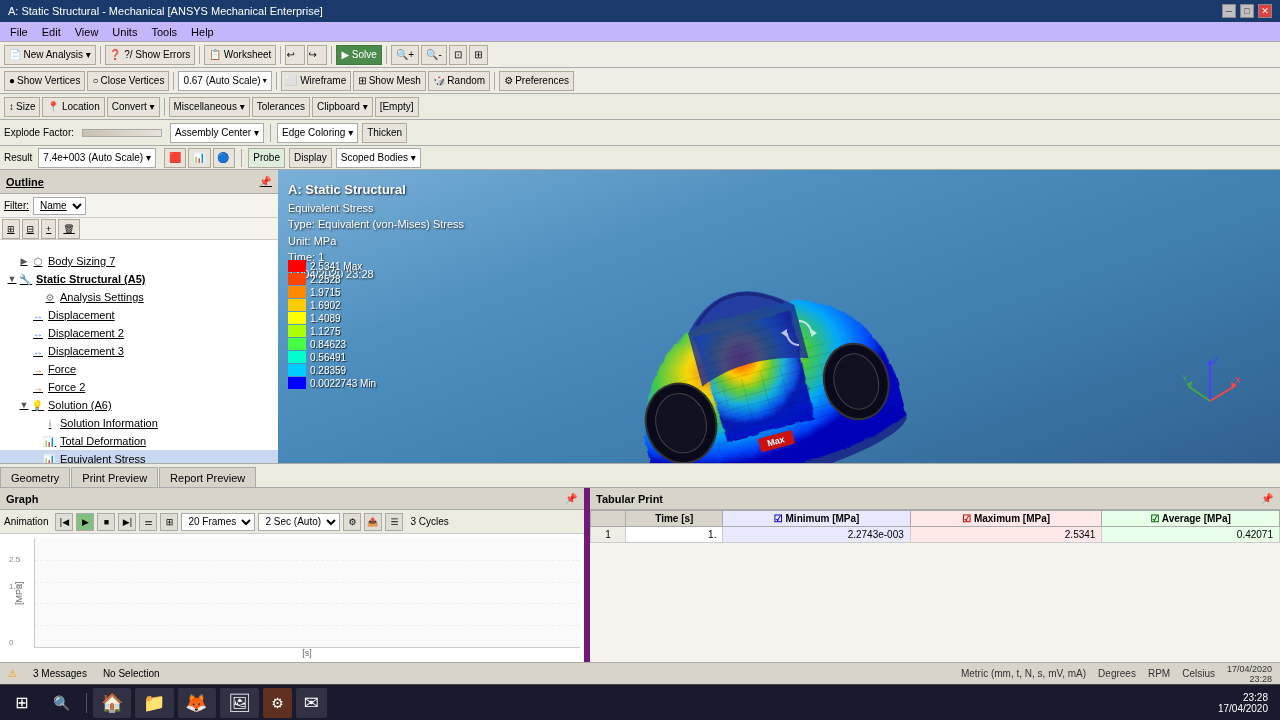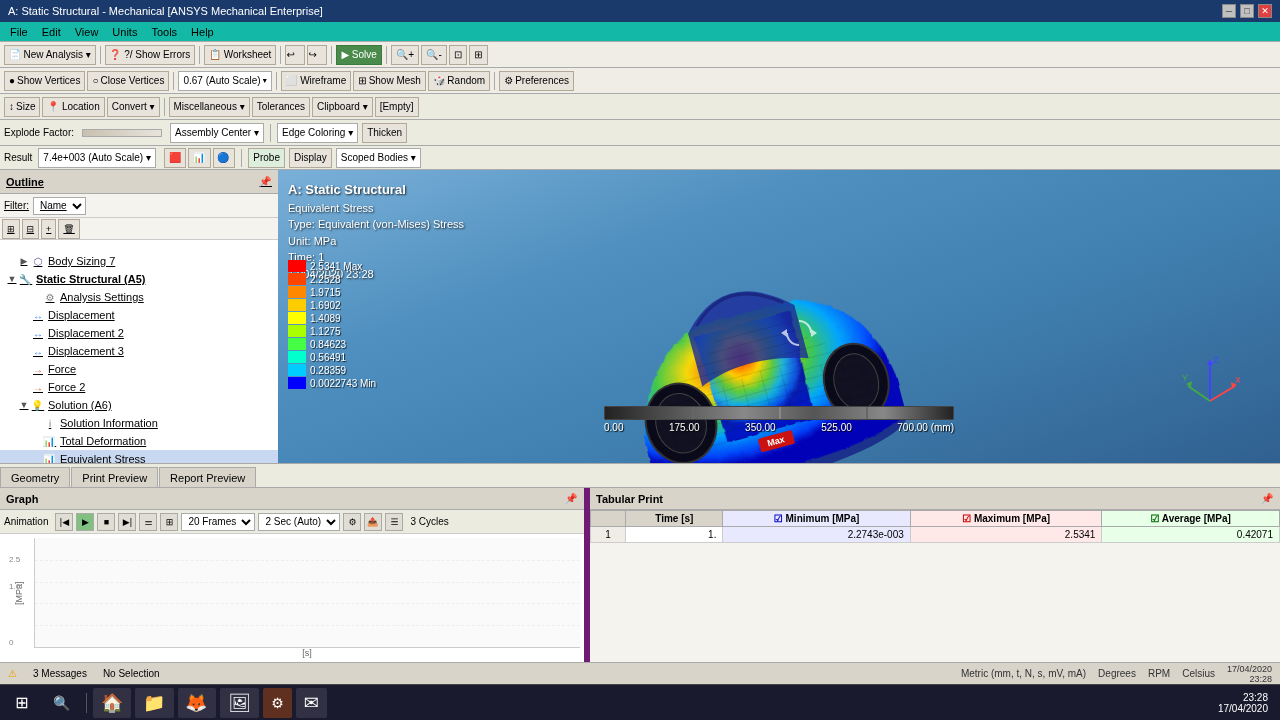--- a/index.html
+++ b/index.html
@@ -4,21 +4,21 @@
   <style>
     * { margin: 0; padding: 0; box-sizing: border-box; }
     body { width: 1280px; height: 720px; overflow: hidden; font-family: 'Segoe UI', Arial, sans-serif; font-size: 11px; background: #d4d0c8; }
     
     
     #titlebar { height: 22px; background: #1a3a6b; display: flex; align-items: center; justify-content: space-between; padding: 0 8px; color: white; font-size: 12px; }
     #titlebar-controls { display: flex; gap: 4px; }
     .title-btn { width: 14px; height: 14px; background: #c0c0c0; border: 1px solid #888; font-size: 9px; display: flex; align-items: center; justify-content: center; cursor: pointer; color: #333; }
     
     
-    #menubar { height: 20px; background: #14b8a6; display: flex; align-items: center; padding: 0 4px; border-bottom: 1px solid #aaa; gap: 2px; }
+    #menubar { height: 20px; background: #c4b5fd; display: flex; align-items: center; padding: 0 4px; border-bottom: 1px solid #aaa; gap: 2px; }
     .menu-item { padding: 1px 6px; font-size: 11px; cursor: pointer; color: #000; }
     
     
     #toolbar1 { height: 26px; background: #f0ede6; display: flex; align-items: center; padding: 0 4px; border-bottom: 1px solid #aaa; gap: 2px; }
     #toolbar2 { height: 26px; background: #f0ede6; display: flex; align-items: center; padding: 0 4px; border-bottom: 1px solid #aaa; gap: 2px; }
     #toolbar3 { height: 26px; background: #ecebdf; display: flex; align-items: center; padding: 0 4px; border-bottom: 1px solid #aaa; gap: 2px; }
     .tb-btn { height: 20px; padding: 0 4px; background: #e8e4dc; border: 1px solid #b0a898; font-size: 10px; cursor: pointer; display: flex; align-items: center; gap: 2px; white-space: nowrap; }
     .tb-sep { width: 1px; height: 18px; background: #aaa; margin: 0 2px; }
     .tb-dropdown { height: 20px; padding: 0 4px; background: white; border: 1px solid #aaa; font-size: 10px; display: flex; align-items: center; gap: 2px; cursor: pointer; }
     .dropdown-arrow { font-size: 8px; }
@@ -431,36 +431,20 @@
 
     <div style="position:absolute;bottom:110px;left:52%;transform:translateX(-50%);z-index:10;opacity:0.7;">
       <svg width="36" height="36" viewBox="0 0 36 36">
         <path d="M18 6 A12 12 0 0 1 30 18" stroke="white" stroke-width="2" fill="none"></path>
         <polygon points="30,14 30,22 36,18" fill="white"></polygon>
         <path d="M18 30 A12 12 0 0 1 6 18" stroke="white" stroke-width="2" fill="none"></path>
         <polygon points="6,22 6,14 0,18" fill="white"></polygon>
       </svg>
     </div>
 
-    <div style="position:absolute;bottom:30px;left:50%;transform:translateX(-50%);z-index:10;">
-      <div style="display:flex;align-items:center;">
-        <div style="width:350px;height:14px;background:linear-gradient(to right,#222 0%,#555 20%,#888 40%,#555 60%,#888 80%,#222 100%);border:1px solid #444;border-radius:1px;position:relative;">
-          <div style="position:absolute;top:0;left:50%;width:2px;height:100%;background:#888;"></div>
-          <div style="position:absolute;top:0;left:25%;width:2px;height:100%;background:#666;"></div>
-          <div style="position:absolute;top:0;left:75%;width:2px;height:100%;background:#666;"></div>
-        </div>
-      </div>
-      <div style="display:flex;justify-content:space-between;width:350px;color:white;font-size:10px;text-shadow:1px 1px 1px #000;margin-top:2px;">
-        <span>0.00</span>
-        <span>175.00</span>
-        <span>350.00</span>
-        <span>525.00</span>
-        <span>700.00 (mm)</span>
-      </div>
-    </div>
 
     <div style="position:absolute;bottom:50px;right:40px;z-index:10;">
       <svg width="60" height="60" viewBox="0 0 60 60">
 
         <line x1="30" y1="50" x2="30" y2="10" stroke="#4444ff" stroke-width="2"></line>
         <polygon points="30,8 27,14 33,14" fill="#4444ff"></polygon>
         <text x="33" y="12" fill="#4444ff" font-size="9">Z</text>
 
         <line x1="30" y1="50" x2="55" y2="35" stroke="#ff4444" stroke-width="2"></line>
         <polygon points="57,34 51,31 52,37" fill="#ff4444"></polygon>

